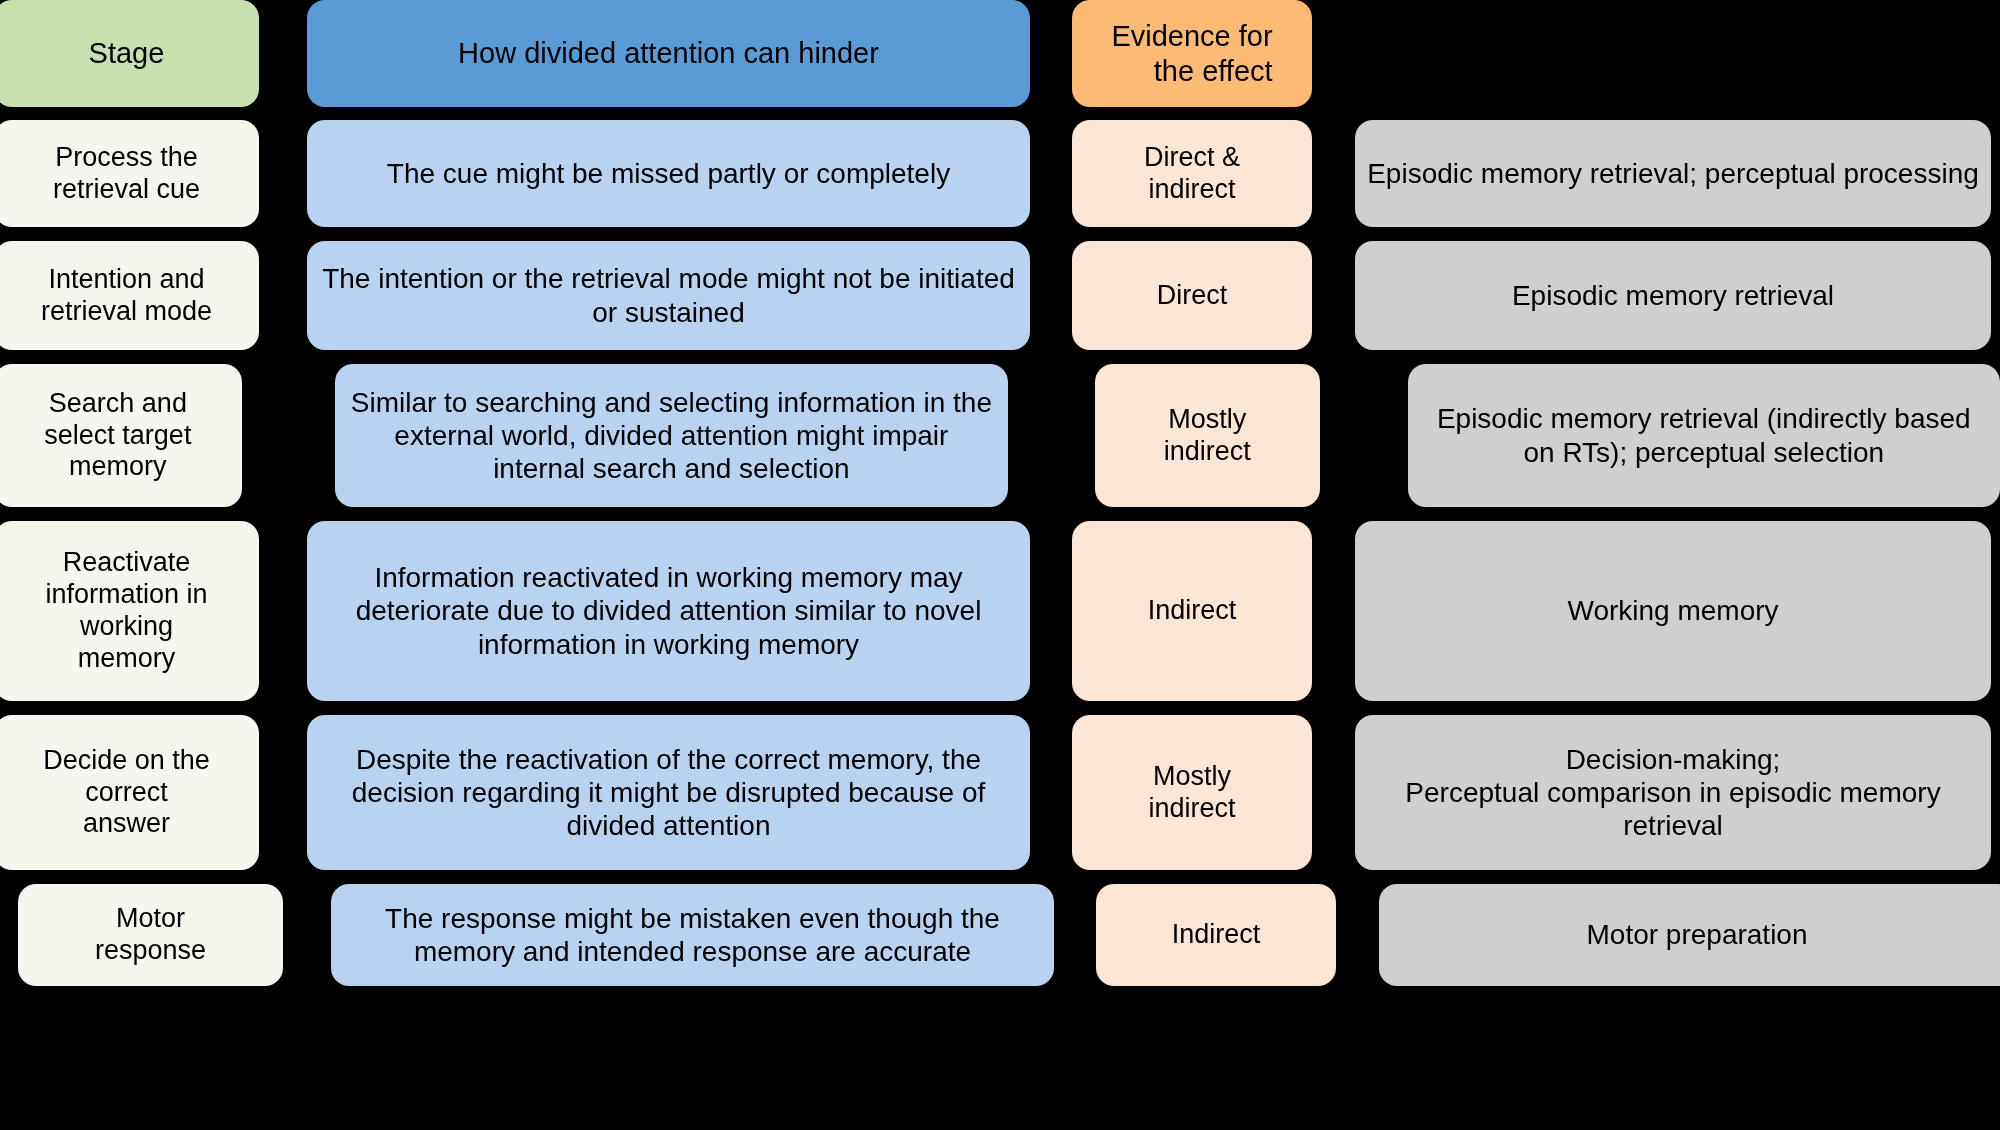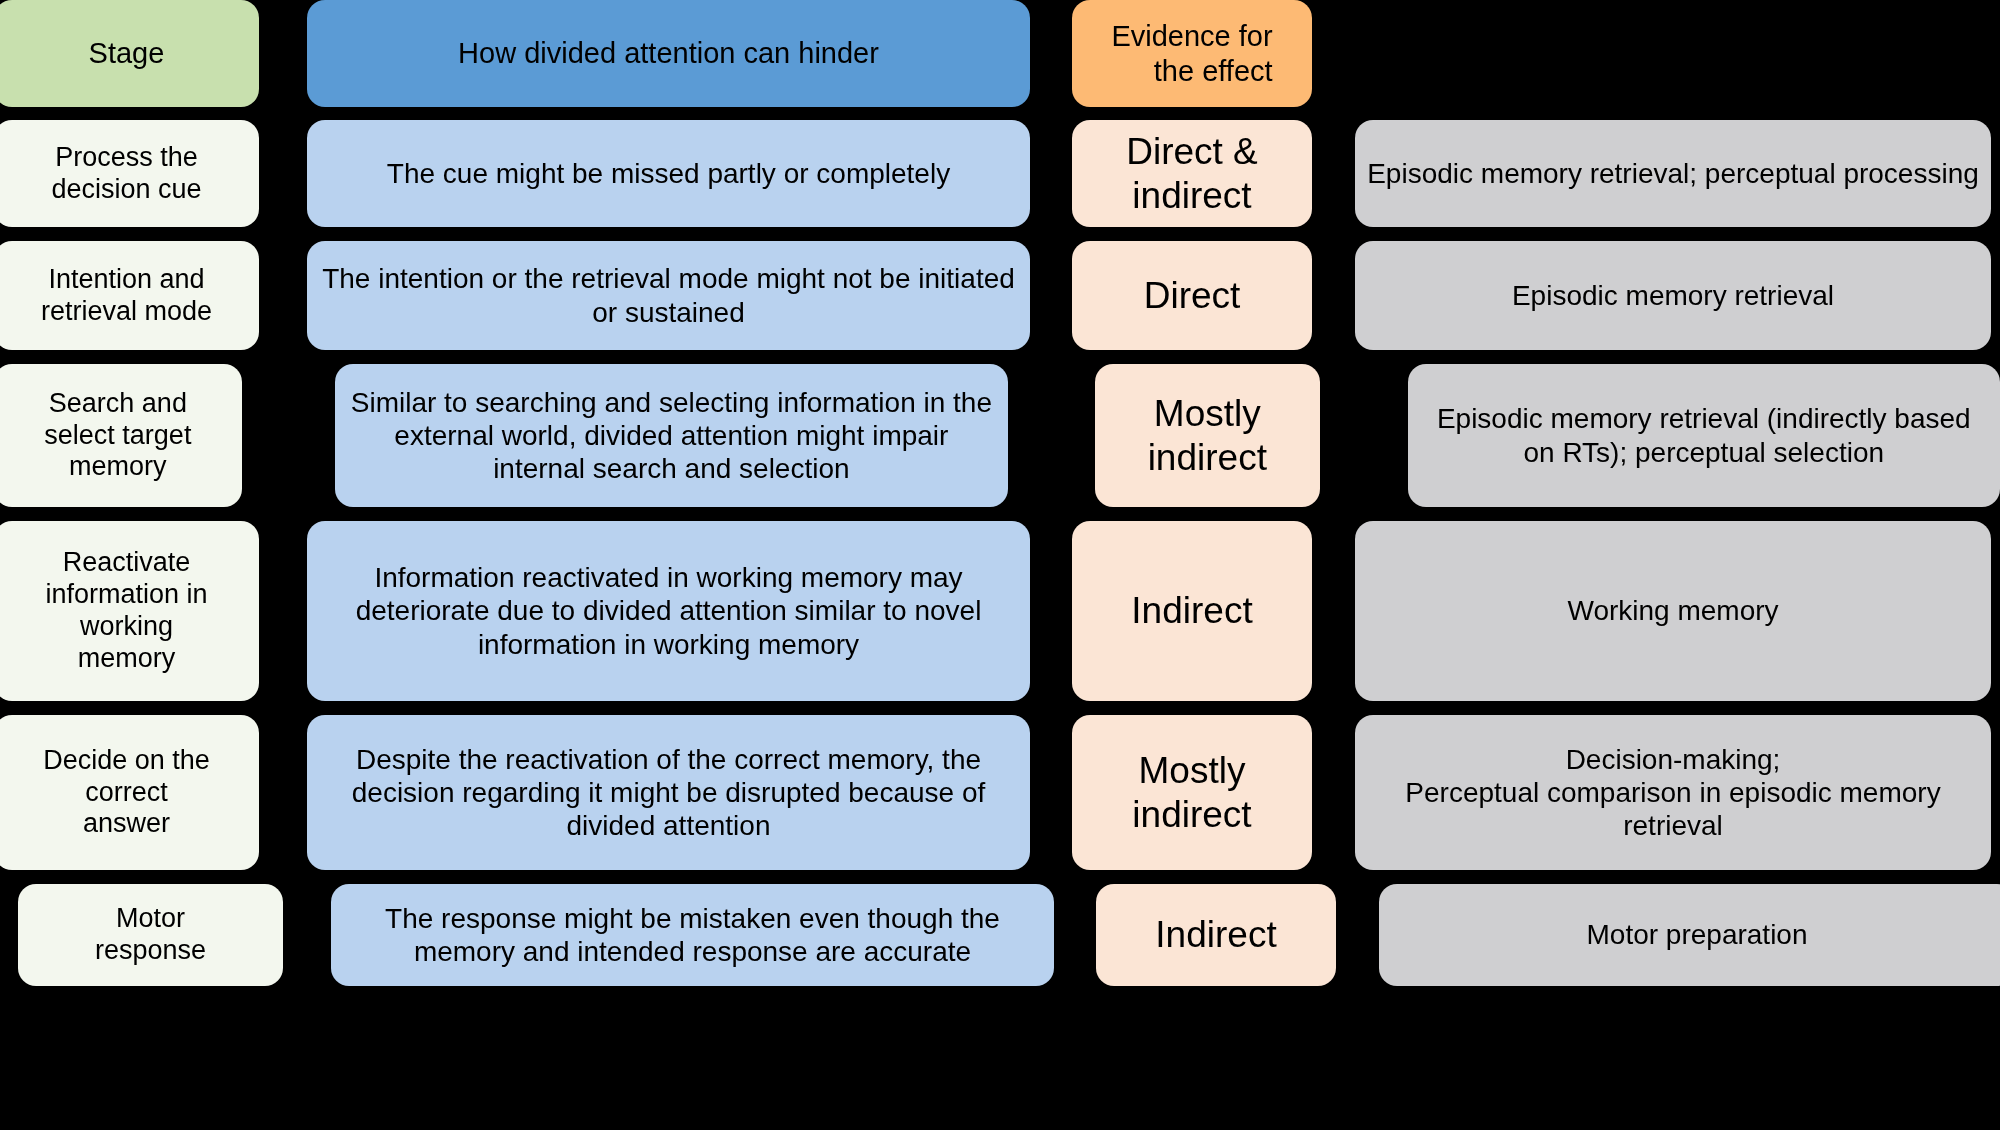--- a/index.html
+++ b/index.html
@@ -69,21 +69,21 @@
   .row-h5     { height: 155px; }
   .row-h6     { height: 102px; margin-left: 24px; }
 
   .row-gap-1 { margin-top: 13px; }
   .row-gap   { margin-top: 14px; border-radius: 17px; }
 
   
   .t-hdr     { font-size: 29px; }
   .t-stage   { font-size: 27px; }
   .t-body    { font-size: 28px; }
-  .t-ev      { font-size: 37px; }
+  .t-ev      { font-size: 27px; }
   .t-studies { font-size: 28px; }
 
   .cell span { display: block; white-space: pre-line; }
 </style>
 </head>
 <body>
 
 <div id="table">
 
   <div class="row row-header">
@@ -95,21 +95,21 @@
     </div>
     <div class="cell col-evidence hdr-evidence t-hdr">
       <span>Evidence for
 the effect</span>
     </div>
   </div>
 
   <div class="row row-h1 row-gap-1">
     <div class="cell col-stage bdy-stage t-stage">
       <span>Process the
-decision cue</span>
+retrieval cue</span>
     </div>
     <div class="cell col-hinder bdy-hinder t-body">
       <span>The cue might be missed partly or completely</span>
     </div>
     <div class="cell col-evidence bdy-evidence t-ev">
       <span>Direct &amp;
 indirect</span>
     </div>
     <div class="cell col-studies bdy-studies t-studies">
       <span>Episodic memory retrieval; perceptual processing</span>

